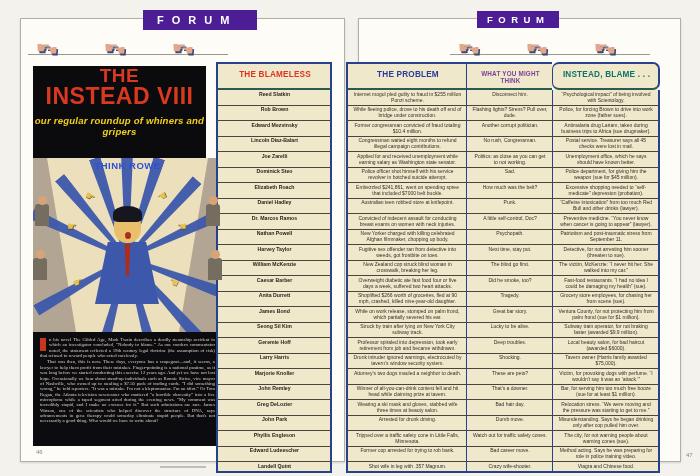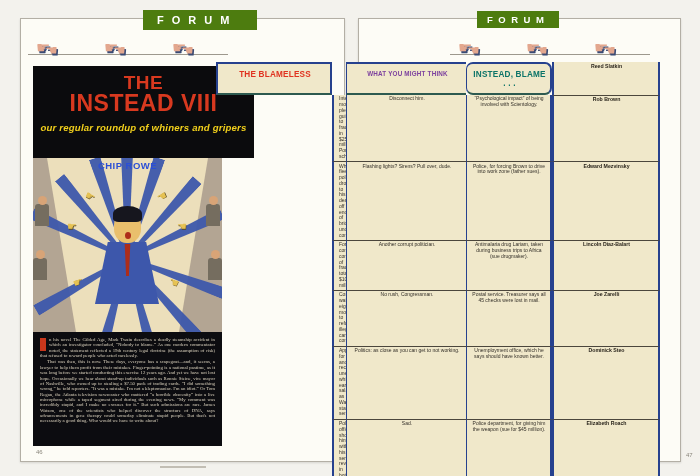--- a/index.html
+++ b/index.html
@@ -3,34 +3,34 @@
 <meta charset="utf-8">
 <style>
   * { margin:0; padding:0; box-sizing:border-box; }
   html,body { width:700px; height:476px; }
   body { background:#f3f2ed; font-family:"Liberation Sans", sans-serif; position:relative; overflow:hidden; }
 
   .page-frame { position:absolute; background:#fdfcf6; border:1px solid #b3afa5; box-shadow:0 1px 2px rgba(0,0,0,0.12); }
   .page-left  { left:20px; top:18px; width:325px; height:444px; }
   .page-right { left:358px; top:18px; width:323px; height:444px; }
 
-  .forum-box { position:absolute; background:#4d7c0f; color:#fff; font-weight:bold; }
+  .forum-box { position:absolute; background:#4c1d95; color:#fff; font-weight:bold; }
   .forum-left  { left:143px; top:10px; width:114px; height:20px; font-size:11px; letter-spacing:8px; line-height:20px; padding-left:14px; }
   .forum-right { left:477px; top:11px; width:82px; height:17px; font-size:9.5px; letter-spacing:5.5px; line-height:17px; padding-left:10px; }
 
   .hands-band { position:absolute; top:36px; width:200px; height:26px; }
   .hb-left { left:28px; } .hb-right { left:450px; }
   .hands-line { position:absolute; left:0; right:0; top:18px; height:1px; background:#9d988d; }
   .handpair { position:absolute; top:0; white-space:nowrap; }
   .hand { font-size:16px; color:#e3a78e; text-shadow:1.5px 2px 0 #3a4a74; line-height:24px; }
   .hand.hl { margin-left:-5px; position:relative; top:2px; font-size:14px; }
   .hp1 { left:8px; } .hp2 { left:76px; } .hp3 { left:144px; }
 
   
-  .title-box { position:absolute; left:33px; top:66px; width:221px; height:92px; background:#0b0b0d; text-align:center; padding-top:7px; }
+  .title-box { position:absolute; left:33px; top:66px; width:173px; height:92px; background:#0b0b0d; text-align:center; }
   .t-line { font-weight:bold; color:#d8391f; line-height:1.0; letter-spacing:0.5px; }
   .t1 { font-size:19px; }
   .t2 { font-size:23px; }
   .t3 { font-size:23px; }
   .t-sub { color:#f2d01c; font-style:italic; font-weight:bold; font-size:9.6px; margin-top:7px; letter-spacing:0.2px; }
 
   
   .illo { position:absolute; left:33px; top:158px; width:189px; height:174px; background:#b3a593; overflow:hidden; }
   .illo-fan { position:absolute; left:14px; right:14px; top:0; bottom:0; background:#ecdfbb; clip-path:polygon(0 0,100% 0,82% 100%,18% 100%); }
   .ray { position:absolute; left:94px; top:100px; width:105px; height:12px; margin-top:-6px; background:#3d57ab; clip-path:polygon(0 38%,100% 0,100% 100%,0 62%); transform-origin:0 50%; opacity:0.95; }
@@ -136,32 +136,33 @@
   <div class="man-mouth"></div>
   <div class="man-body"></div>
   <div class="man-tie"></div>
   <span class="ph" style="left:34px; top:62px;">☛</span>
   <span class="ph" style="left:144px; top:62px;">☚</span>
   <span class="ph" style="left:52px; top:32px; transform:rotate(28deg);">☛</span>
   <span class="ph" style="left:124px; top:32px; transform:rotate(-28deg);">☚</span>
   <span class="ph" style="left:40px; top:118px; transform:rotate(-22deg);">☛</span>
   <span class="ph" style="left:136px; top:118px; transform:rotate(22deg);">☚</span>
   <div class="byline">
-    <div class="by-name">CHIP ROWE</div>
+    <div class="by-name">THINK ROWE</div>
   </div>
 </div>
 
 <div class="intro-box">
   <p><span class="dropcap">I</span><span>n his novel The Gilded Age, Mark Twain describes a deadly steamship accident in which an investigator concluded, “Nobody to blame.” As one modern commentator noted, the statement reflected a 19th century legal doctrine (the assumption of risk) that refused to reward people who acted carelessly.</span></p>
   <p>That was then, this is now. These days, everyone has a scapegoat—and, it seems, a lawyer to help them profit from their mistakes. Finger-pointing is a national pastime, as it was long before we started conducting this exercise 12 years ago. And yet we have not lost hope. Occasionally we hear about stand-up individuals such as Ronnie Steine, vice mayor of Nashville, who owned up to stealing a $7.50 pack of trading cards. “I did something wrong,” he told reporters. “It was a mistake. I'm not a kleptomaniac. I'm an idiot.” Or Tom Regan, the Atlanta television newscaster who muttered “a horrible obscenity” into a live microphone while a taped segment aired during the evening news. “My comment was incredibly stupid, and I make no excuses for it.” But such admissions are rare. James Watson, one of the scientists who helped discover the structure of DNA, says advancements in gene therapy could someday eliminate stupid people. But that's not necessarily a good thing. Who would we have to write about?</p>
 </div>
 
 <div class="btable" id="btable">
     <div class="bcell hdr c1" style="color: rgb(224, 51, 32);">THE BLAMELESS</div>
     <div class="gut"></div>
+    <div class="bcell hdr c2" style="color: rgb(42, 58, 160);">THE PROBLEM</div>
     <div class="bcell hdr c3" style="color: rgb(123, 63, 158);">WHAT YOU MIGHT THINK</div>
     <div class="bcell hdr c4" style="color: rgb(12, 116, 104); border-radius: 7px;">INSTEAD, BLAME . . .</div>
     <div class="bcell c1 row0">Reed Slatkin</div>
     <div class="gut"></div>
     <div class="bcell c2 row0">Internet mogul pled guilty to fraud in $255 million Ponzi scheme.</div>
     <div class="bcell c3 row0">Disconnect him.</div>
     <div class="bcell c4 row0">“Psychological impact” of being involved with Scientology.</div>
     <div class="bcell c1">Rob Brown</div>
     <div class="gut"></div>
     <div class="bcell c2">While fleeing police, drove to his death off end of bridge under construction.</div>

